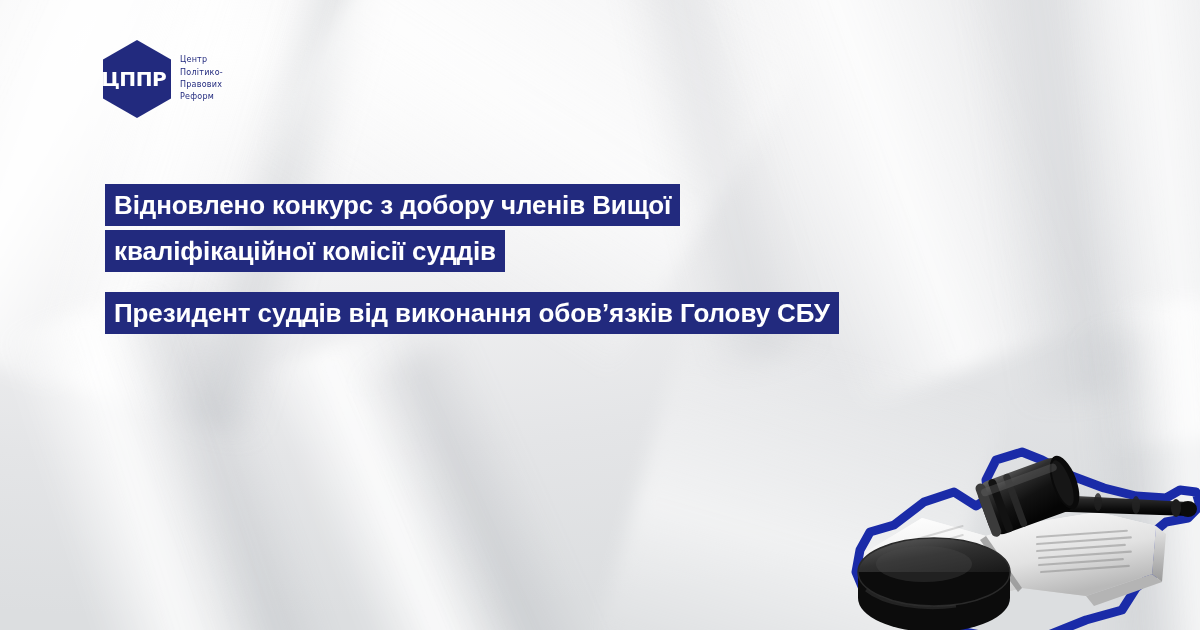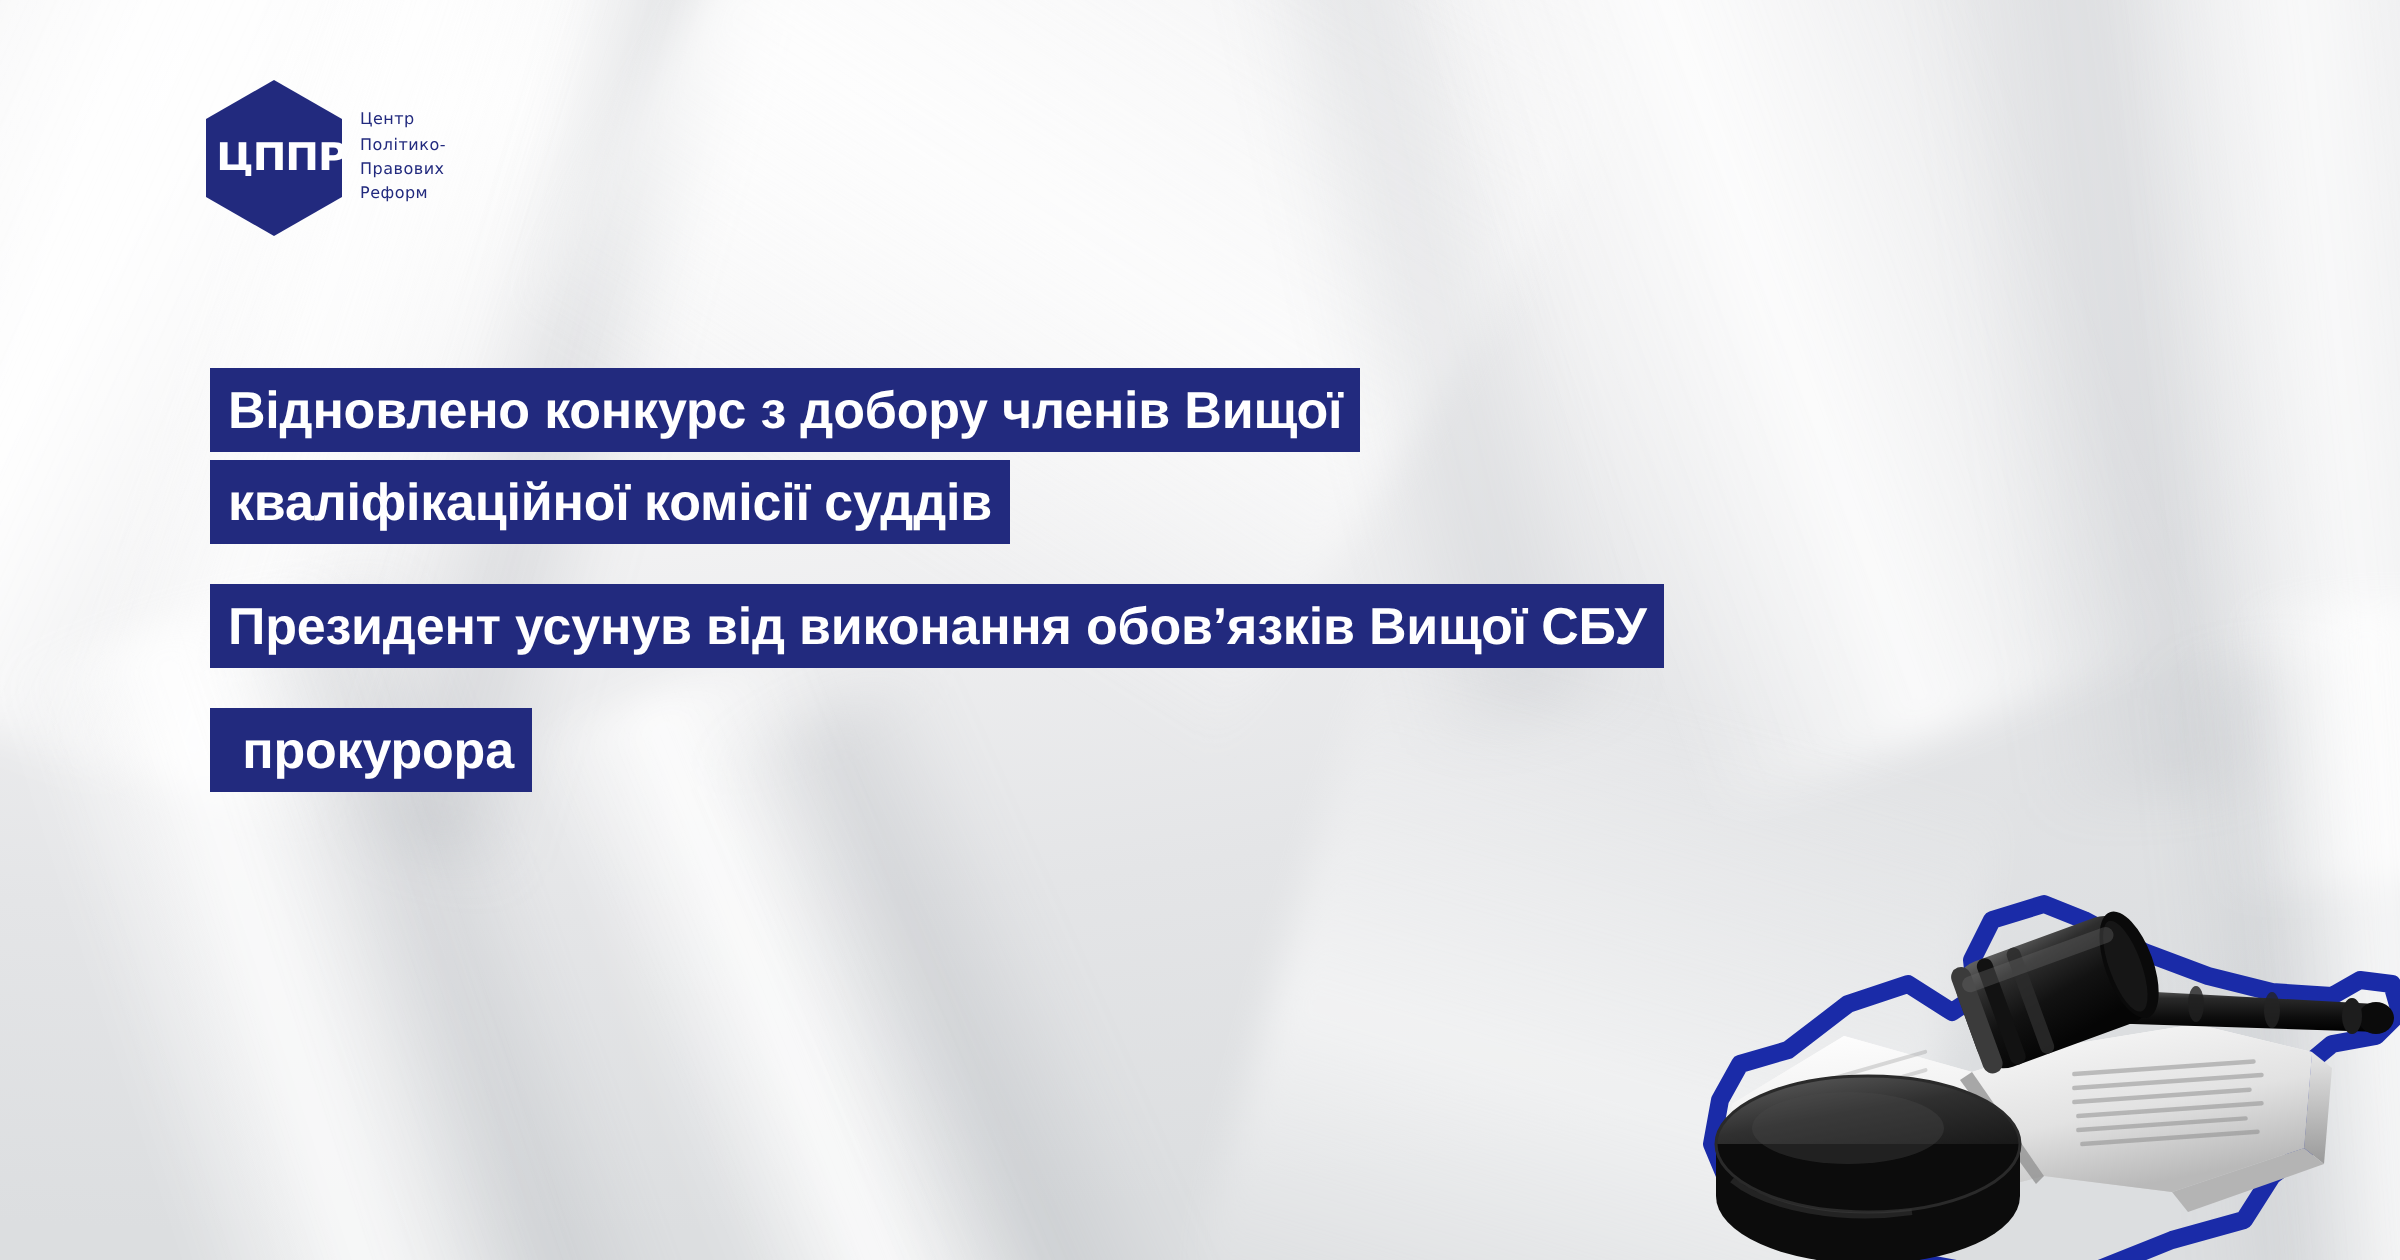--- a/index.html
+++ b/index.html
@@ -57,21 +57,21 @@
   
   .logo{
     position:absolute; left:103px; top:40px;
     display:flex; align-items:center; gap:9px;
   }
   .hex{
     position:relative;
     width:68px; height:78px;
     background:var(--brand);
     clip-path:polygon(50% 0%, 100% 25%, 100% 75%, 50% 100%, 0% 75%, 0% 25%);
-    display:flex; align-items:center; justify-content:flex-end;
+    display:flex; align-items:center; justify-content:flex-start;
   }
   .hex-text{
     color:#ffffff;
     font-size:19px;
     font-weight:700;
     letter-spacing:-0.5px;
     font-family:"DejaVu Sans", sans-serif;
     transform:scaleX(1.06);
   }
   .logo-words{
@@ -152,25 +152,24 @@
   </div>
 
   <div class="headlines">
 
     <div class="hl-block">
       <span class="hl-line">Відновлено конкурс з добору членів Вищої</span>
       <span class="hl-line">кваліфікаційної комісії суддів</span>
     </div>
 
     <div class="hl-block">
-      <span class="hl-line">Президент усунув від виконання обов’язків Вищої СБУ</span>
+      <span class="hl-line">Президент суддів від виконання обов’язків Голову СБУ</span>
     </div>
 
     <div class="hl-block">
-      <span class="hl-line"> прокурора</span>
     </div>
 
   </div>
 
   <div class="gavel">
     <svg viewBox="0 0 368 196" xmlns="http://www.w3.org/2000/svg">
       <defs>
         <linearGradient id="woodDark" x1="0" y1="0" x2="0.3" y2="1">
           <stop offset="0%" stop-color="#6a6a6a"></stop>
           <stop offset="28%" stop-color="#2e2e2e"></stop>

